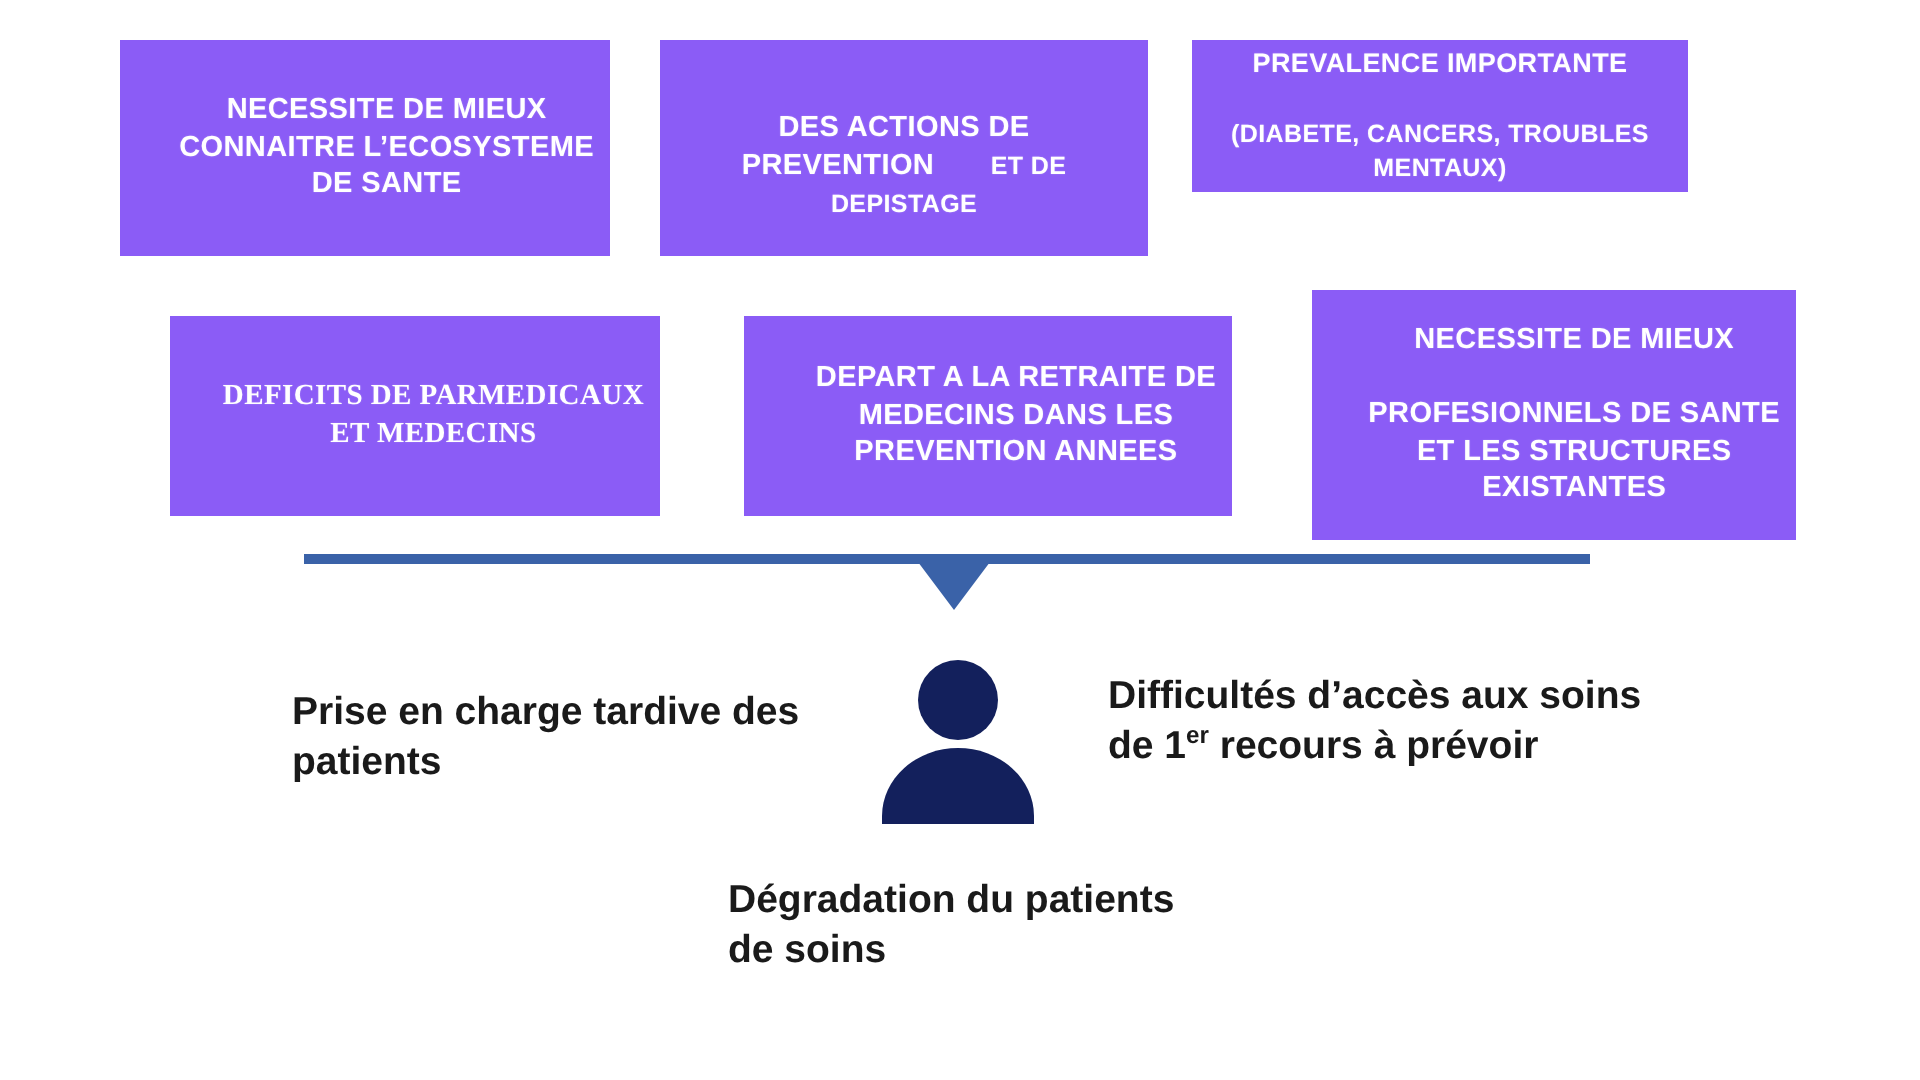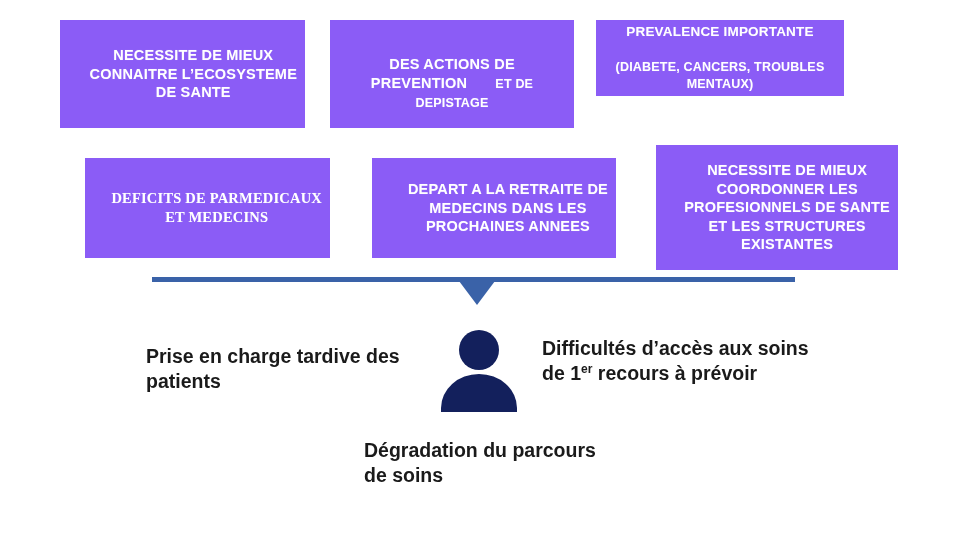--- a/index.html
+++ b/index.html
@@ -109,21 +109,21 @@
   }
 
   
   .caption {
     position: absolute;
     color: #1a1a1a;
     font-weight: bold;
     line-height: 1.30;
   }
   #caption-left    { left: 146px; top: 344px; width: 266px; font-size: 19.5px; }
-  #caption-right   { left: 542px; top: 336px; width: 270px; font-size: 19.5px; }
+  #caption-right   { left: 554px; top: 336px; width: 270px; font-size: 19.5px; }
   #caption-bottom  { left: 364px; top: 438px; width: 236px; font-size: 19.5px; }
 
   .caption sup {
     font-size: 0.62em;
     vertical-align: super;
     line-height: 0;
   }
 </style>
 </head>
 <body>
@@ -159,41 +159,41 @@
     <div class="box-text">
       <span>DEFICITS DE PARMEDICAUX</span><br>
       <span>ET MEDECINS</span>
     </div>
   </div>
 
   <div class="issue-box" id="box-5">
     <div class="box-text">
       <span>DEPART A LA RETRAITE DE</span><br>
       <span>MEDECINS DANS LES</span><br>
-      <span>PROCHAINES ANNEES</span>
+      <span>PREVENTION ANNEES</span>
     </div>
   </div>
 
   <div class="issue-box" id="box-6">
     <div class="box-text">
       <span>NECESSITE DE MIEUX</span><br>
-      <span>COORDONNER LES</span><br>
+      <br>
       <span>PROFESIONNELS DE SANTE</span><br>
       <span>ET LES STRUCTURES</span><br>
       <span>EXISTANTES</span>
     </div>
   </div>
 
   <div class="connector-bar"></div>
   <div class="connector-pointer"></div>
 
   <div class="person-icon">
     <div class="person-head"></div>
     <div class="person-body"></div>
   </div>
 
   <div class="caption" id="caption-left">Prise en charge tardive des patients</div>
 
   <div class="caption" id="caption-right"><span>Difficultés d’accès aux soins de 1</span><sup>er</sup><span> recours à prévoir</span></div>
 
-  <div class="caption" id="caption-bottom">Dégradation du parcours de soins</div>
+  <div class="caption" id="caption-bottom">Dégradation du patients de soins</div>
 
 </div>
 
 </body></html>

